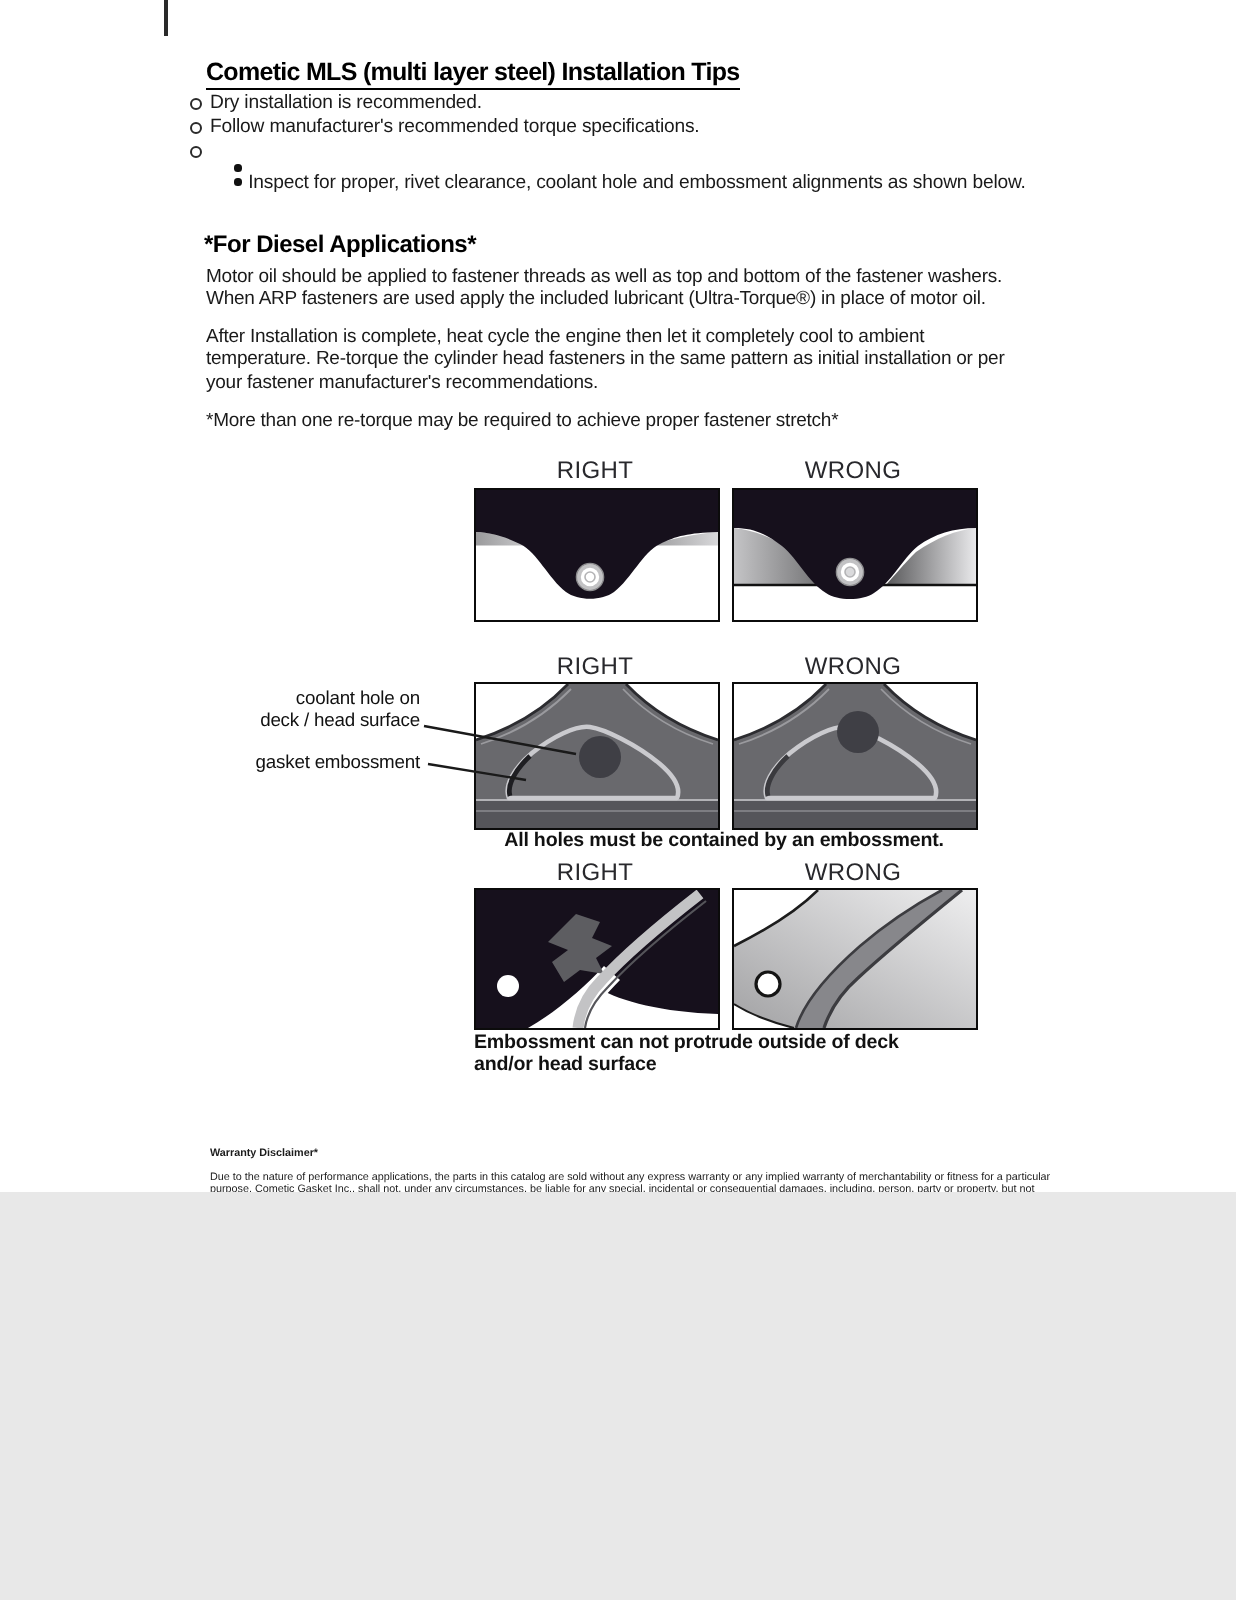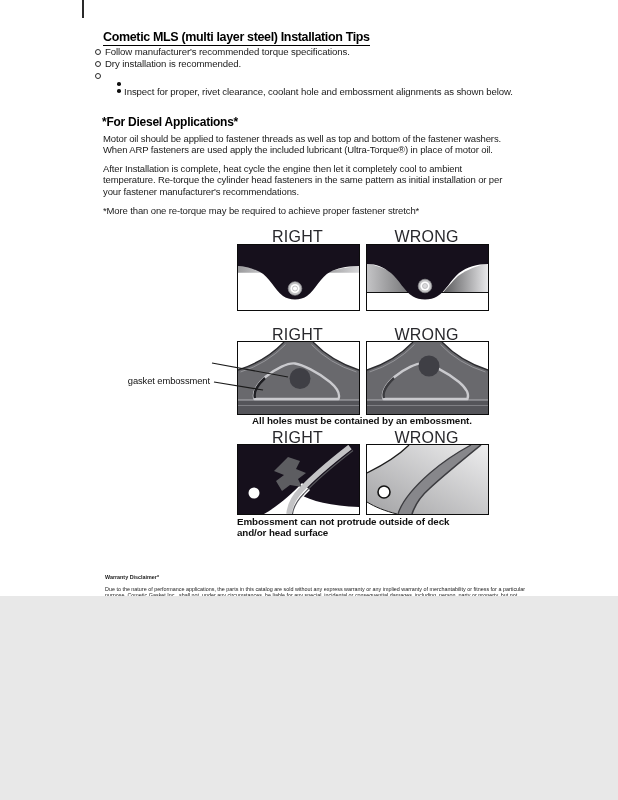--- a/index.html
+++ b/index.html
@@ -38,21 +38,21 @@
   }
 
   .diesel-heading{left:102px;top:115px;font-size:12px;font-weight:bold;letter-spacing:-0.25px;color:#000;}
   .para{left:103px;font-size:9.5px;line-height:11.3px;letter-spacing:-0.12px;width:404px;}
   .para1{top:133px;}
   .para2{top:163px;}
   .note{top:205px;}
 
   .dlabel{
     width:121px;text-align:center;
-    font-size:16px;color:#28282c;letter-spacing:0.2px;
+    font-size:12px;color:#28282c;letter-spacing:0.2px;
   }
   .dbox{
     width:121px;
     border:1.8px solid #0b0b0b;
     background:#fff;
   }
   .dbox svg{display:block;}
   .caption{font-size:9.8px;font-weight:bold;letter-spacing:-0.1px;color:#111;line-height:11.3px;}
 
   .side-label{
@@ -77,25 +77,25 @@
 
   <div class="abs edge-mark"></div>
 
   <div class="abs" style="left:103px;top:27px;">
     <span class="title" style="position:static;">Cometic MLS (multi layer steel) Installation Tips</span>
   </div>
 
   <div class="abs bullets">
     <div class="bullet-row">
       <span class="marker-ring"></span>
-      <span>Follow manufacturer's recommended torque specifications.</span>
+      <span>Dry installation is recommended.</span>
     </div>
     <div class="bullet-row">
       <span class="marker-ring"></span>
-      <span>Dry installation is recommended.</span>
+      <span>Follow manufacturer's recommended torque specifications.</span>
     </div>
     <div class="bullet-row">
       <span class="marker-ring"></span>
     </div>
     <div class="bullet-row sub">
       <span class="marker-dot"></span>
     </div>
     <div class="bullet-row sub">
       <span class="marker-dot"></span>
       <span>Inspect for proper, rivet clearance, coolant hole and embossment alignments as shown below.</span>
@@ -148,20 +148,24 @@
       <circle cx="58" cy="41" r="6.8" fill="#c2c2c4" stroke="#8e8e90" stroke-width="0.7"></circle>
       <circle cx="58" cy="41" r="4.6" fill="#ffffff"></circle>
       <circle cx="58" cy="41" r="2.5" fill="#dadadc" stroke="#b4b4b6" stroke-width="0.8"></circle>
     </svg>
   </div>
 
 
   <div class="abs dlabel" style="left:237px;top:326px;">RIGHT</div>
   <div class="abs dlabel" style="left:366px;top:326px;">WRONG</div>
 
+  <div class="abs side-label" style="left:96px;top:344px;">
+    <div>coolant hole on</div>
+    <div>deck / head surface</div>
+  </div>
   <div class="abs side-label" style="left:96px;top:376px;">gasket embossment</div>
 
   <div class="abs dbox" style="left:237px;top:341px;">
     <svg width="121" height="72" viewBox="0 0 121 72">
       <rect x="0" y="0" width="121" height="72" fill="#ffffff"></rect>
       <path d="M0,72 L0,28 Q28,19 46,0 L75,0 Q93,19 121,28 L121,72 Z" fill="#69696d"></path>
       <path d="M0,28 Q28,19 46,0" fill="none" stroke="#2c2c30" stroke-width="1.4"></path>
       <path d="M2.5,30 Q29,21.5 47.5,2.5" fill="none" stroke="#9a9a9e" stroke-width="0.9"></path>
       <path d="M75,0 Q93,19 121,28" fill="none" stroke="#2c2c30" stroke-width="1.4"></path>
       <path d="M73.5,2.5 Q91.5,21.5 118.5,30" fill="none" stroke="#9a9a9e" stroke-width="0.9"></path>

